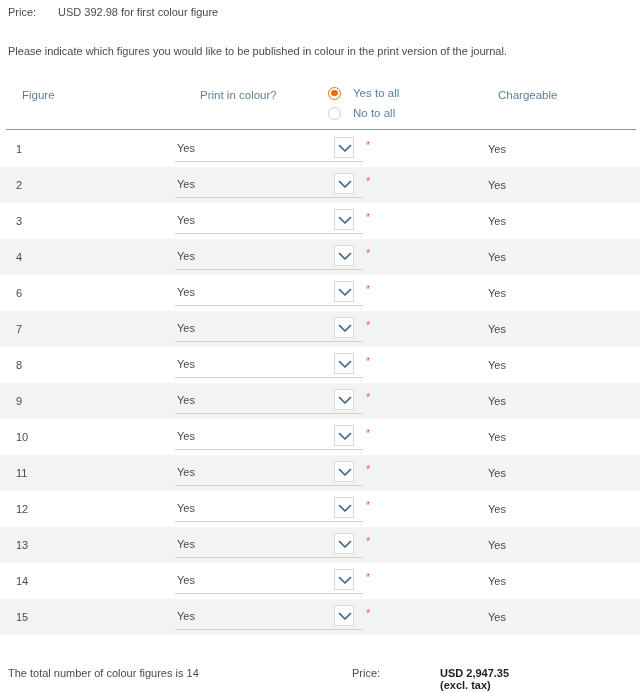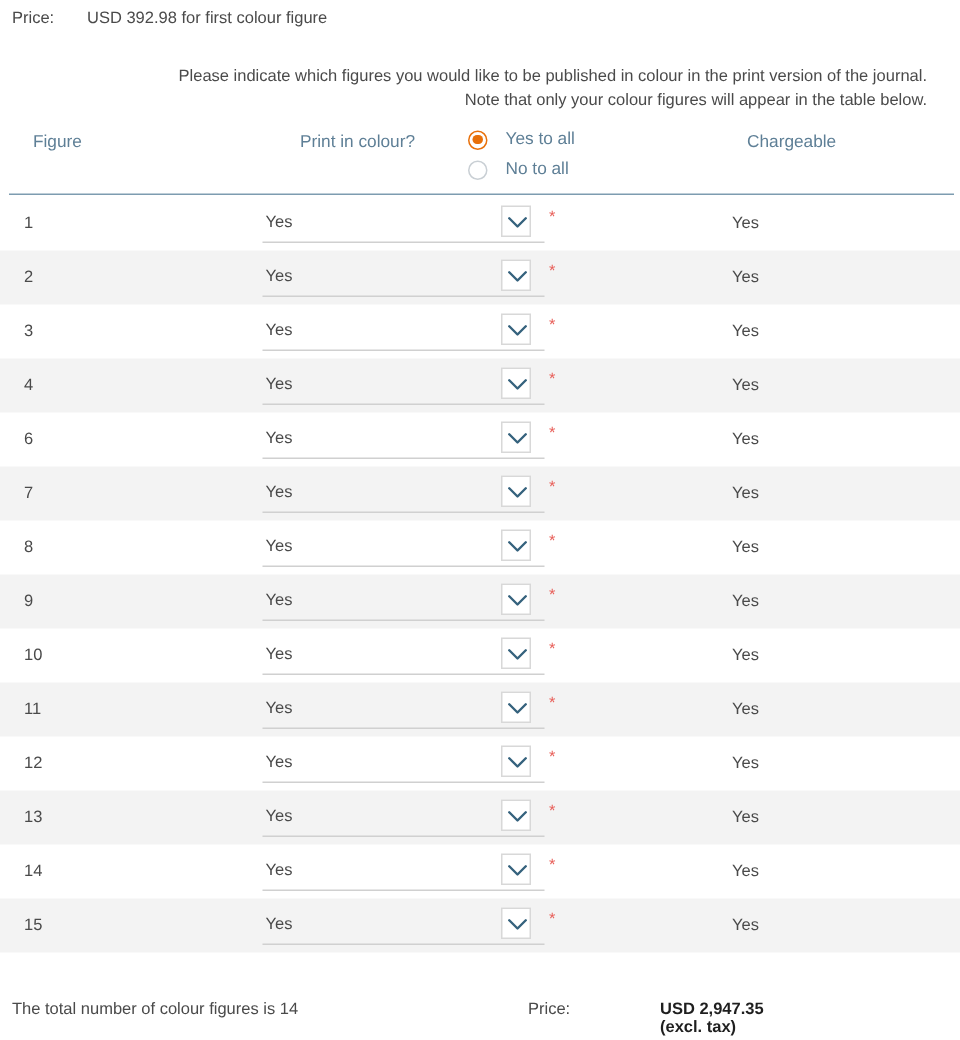--- a/index.html
+++ b/index.html
@@ -49,42 +49,42 @@
   
   .instructions {
     position: absolute;
     left: 8px;
     top: 43px;
     width: 610px;
     line-height: 16px;
     font-size: 11px;
     color: #4a4a4a;
   }
-  .instructions div { white-space: nowrap; text-align: right; }
+  .instructions div { white-space: nowrap; }
 
   
   .col-headers {
     position: absolute;
     left: 0;
     top: 82px;
     width: 640px;
     height: 46px;
   }
   .hdr {
     position: absolute;
     font-size: 11.5px;
     color: #5e7f96;
   }
   .hdr-figure  { left: 22px;  top: 7px; }
   .hdr-print   { left: 200px; top: 7px; }
   .hdr-charge  { left: 498px; top: 7px; }
 
   .radio-group {
     position: absolute;
-    left: 312px;
+    left: 328px;
     top: 2px;
   }
   .radio-line {
     display: flex;
     align-items: center;
     height: 18px;
     margin-bottom: 2px;
   }
   .radio {
     width: 13px;
@@ -232,21 +232,20 @@
 
 <div class="price-block">
   <div class="price-row">
     <span class="price-label">Price:</span>
     <span class="price-value">USD 392.98 for first colour figure</span>
   </div>
 </div>
 
 <div class="instructions">
   <div>Please indicate which figures you would like to be published in colour in the print version of the journal.</div>
-  <div>Note that only your colour figures will appear in the table below.</div>
 </div>
 
 <div class="col-headers">
   <div class="hdr hdr-figure">Figure</div>
   <div class="hdr hdr-print">Print in colour?</div>
   <div class="hdr hdr-charge">Chargeable</div>
 
   <div class="radio-group">
     <div class="radio-line">
       <span class="radio checked"></span>

